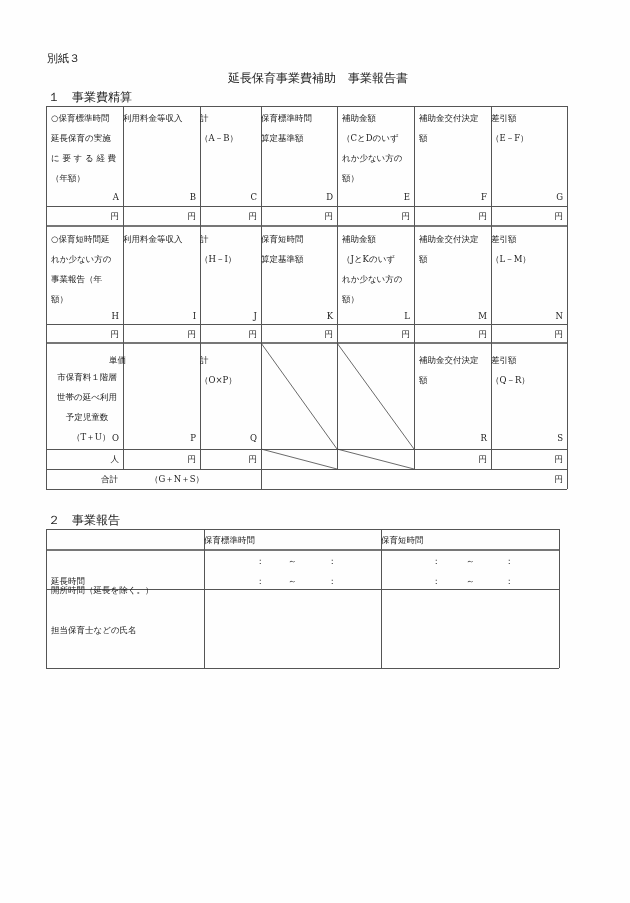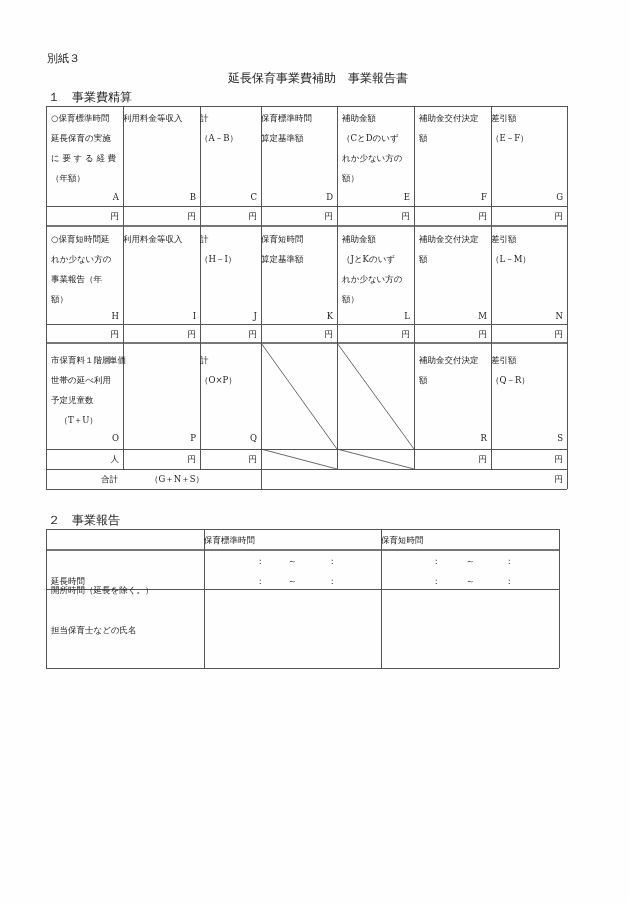--- a/index.html
+++ b/index.html
@@ -140,21 +140,21 @@
   <div class="cell t-small right" style="left:491px;top:312px;width:72px;">N</div>
 
   <div class="cell t-small right" style="left:46px;top:330px;width:73px;">円</div>
   <div class="cell t-small right" style="left:123px;top:330px;width:73px;">円</div>
   <div class="cell t-small right" style="left:200px;top:330px;width:57px;">円</div>
   <div class="cell t-small right" style="left:261px;top:330px;width:72px;">円</div>
   <div class="cell t-small right" style="left:337px;top:330px;width:73px;">円</div>
   <div class="cell t-small right" style="left:414px;top:330px;width:73px;">円</div>
   <div class="cell t-small right" style="left:491px;top:330px;width:72px;">円</div>
 
-  <div class="cell t-small line-stack" style="left:51px;top:350px;width:72px;">
+  <div class="cell t-small line-stack" style="left:51px;top:367px;width:72px;text-align:center;">
     <div>市保育料１階層</div>
     <div>世帯の延べ利用</div>
     <div>予定児童数</div>
     <div>　（T＋U）</div>
   </div>
   <div class="cell t-small line-stack center" style="left:109px;top:350px;width:77px;">
     <div>単価</div>
   </div>
   <div class="cell t-small line-stack center" style="left:200px;top:350px;width:61px;">
     <div>計</div>

